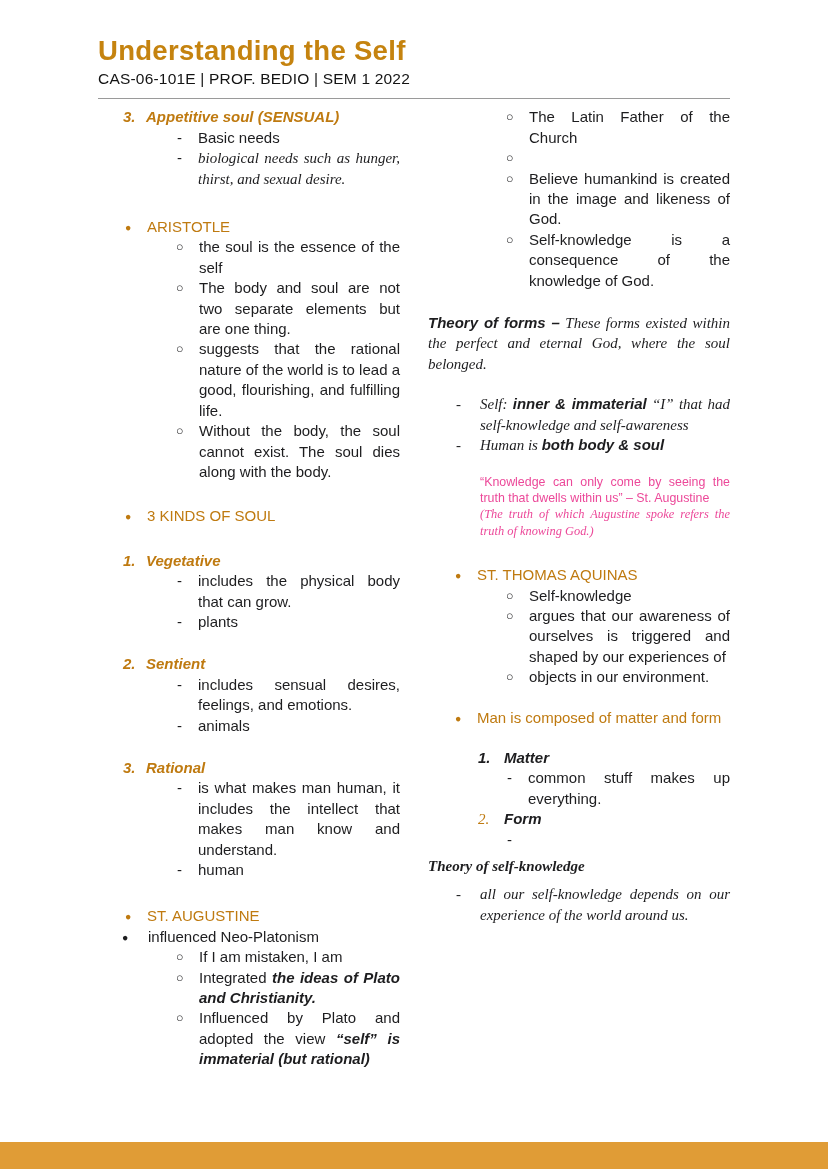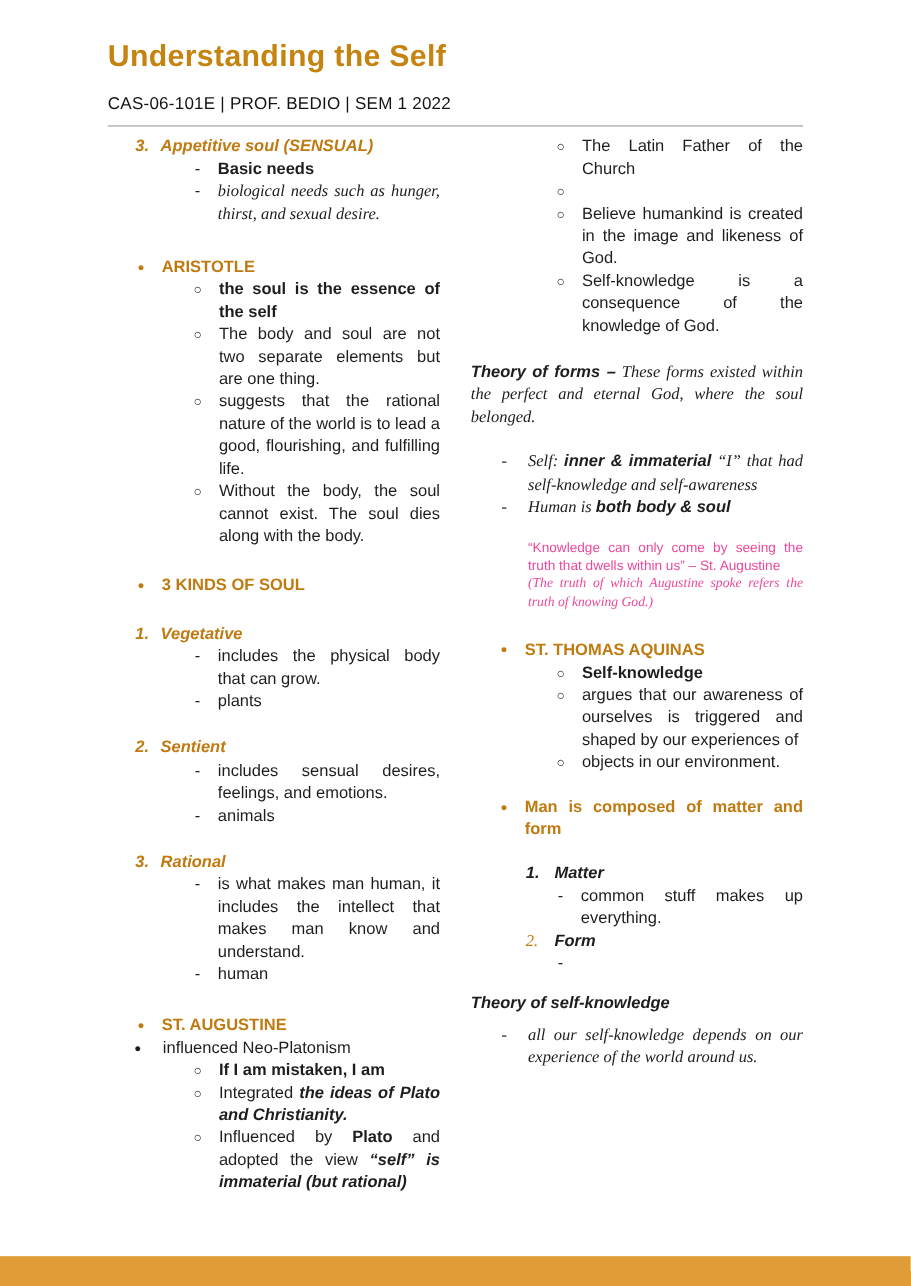--- a/index.html
+++ b/index.html
@@ -13,43 +13,43 @@
     width:828px;height:1169px;
     background:#ffffff;
     font-family:"Liberation Sans","DejaVu Sans",sans-serif;
     color:var(--text);
     position:relative;overflow:hidden;
     font-size:15px;line-height:20.4px;
   }
   .page{position:absolute;inset:0;}
   .header{padding:36px 98px 0 98px;}
   .title{color:var(--title);font-size:27.5px;line-height:30px;font-weight:800;letter-spacing:.3px;margin:0;}
-  .subtitle{font-size:15.5px;margin-top:19px;color:#141414;letter-spacing:.2px;}
+  .subtitle{font-size:15.5px;margin-top:3px;color:#141414;letter-spacing:.2px;}
   .rule{height:0;border-bottom:1.6px solid #9a9a9a;margin-top:9px;}
   .cols{display:flex;gap:28px;padding:8px 98px 0 98px;}
   .col{width:302px;flex:0 0 302px;}
   .row{display:flex;}
   .marker{flex:0 0 auto;}
   .txt{flex:1 1 auto;text-align:justify;}
   .para{text-align:justify;}
-  .b{font-weight:700;}
+  .b{font-weight:400;}
   .i{font-style:italic;font-family:Liberation Serif, serif;}
   .bi{font-weight:700;font-style:italic;}
   .accent{color:var(--accent);}
   .dot{font-size:10.5px;}
   .circ{font-size:12.5px;}
   .ind-numhead{padding-left:25px;}
   .ind-bullhead{padding-left:27px;}
   .ind-bullitem{padding-left:24px;}
   .ind-circle{padding-left:78px;}
   .ind-dash{padding-left:79px;}
   .ind-rdash{padding-left:28px;}
   .ind-rnum{padding-left:50px;}
   .mw21{width:21px;}.mw22{width:22px;}.mw23{width:23px;}.mw24{width:24px;}.mw25{width:26px;}
-  .mt8{margin-top:8px;}.mt16{margin-top:16px;}.mt18{margin-top:18px;}.mt20{margin-top:20px;}
+  .mt8{margin-top:8px;}.mt16{margin-top:6px;font-family:Liberation Serif, serif;}.mt18{margin-top:18px;}.mt20{margin-top:20px;}
   .mt22{margin-top:22px;}.mt24{margin-top:24px;}.mt26{margin-top:26px;}.mt28{margin-top:28px;}
   .quote{margin-left:52px;font-size:12.4px;line-height:16.4px;color:#ec4899;}
   .quote .q-text{text-align:justify;}
   .quote .q-note{text-align:justify;}
   .footer-bar{position:absolute;left:0;right:0;bottom:0;height:27px;background:var(--bar);}
 </style>
 </head>
 <body>
 
 <div class="page">

